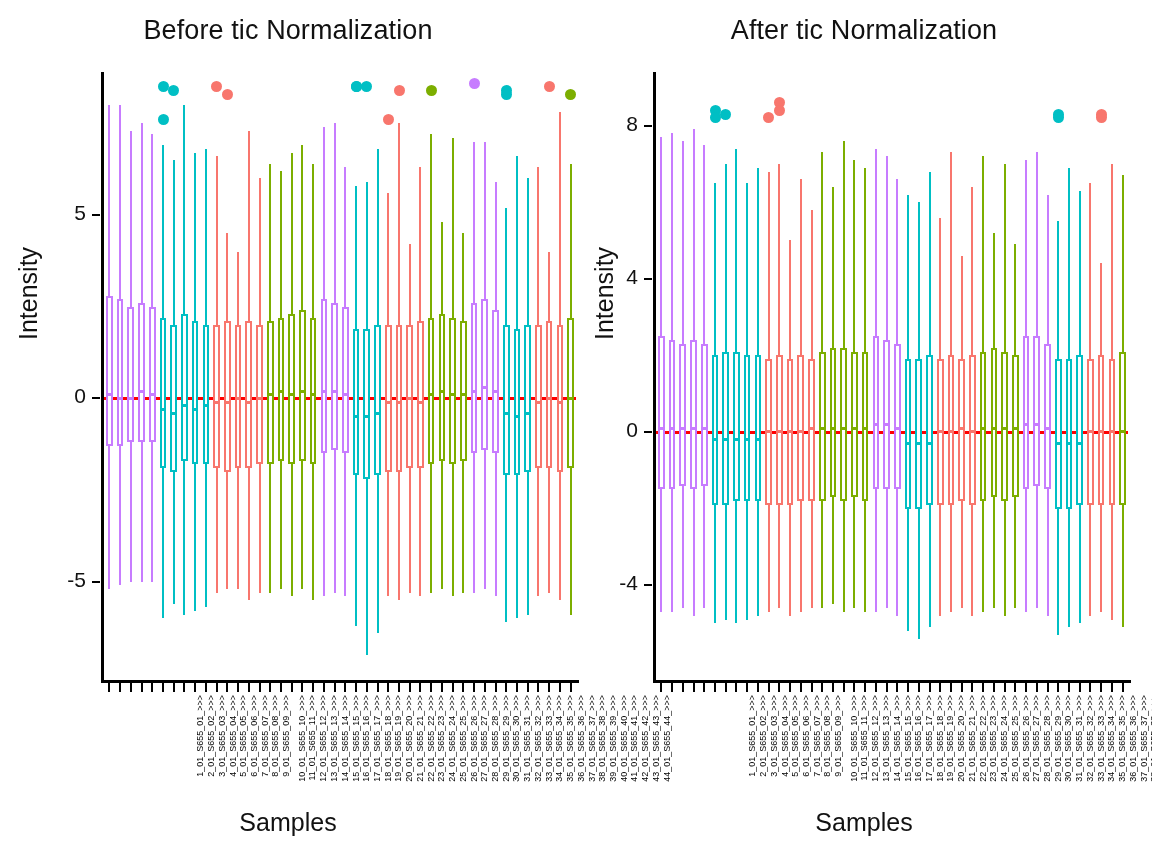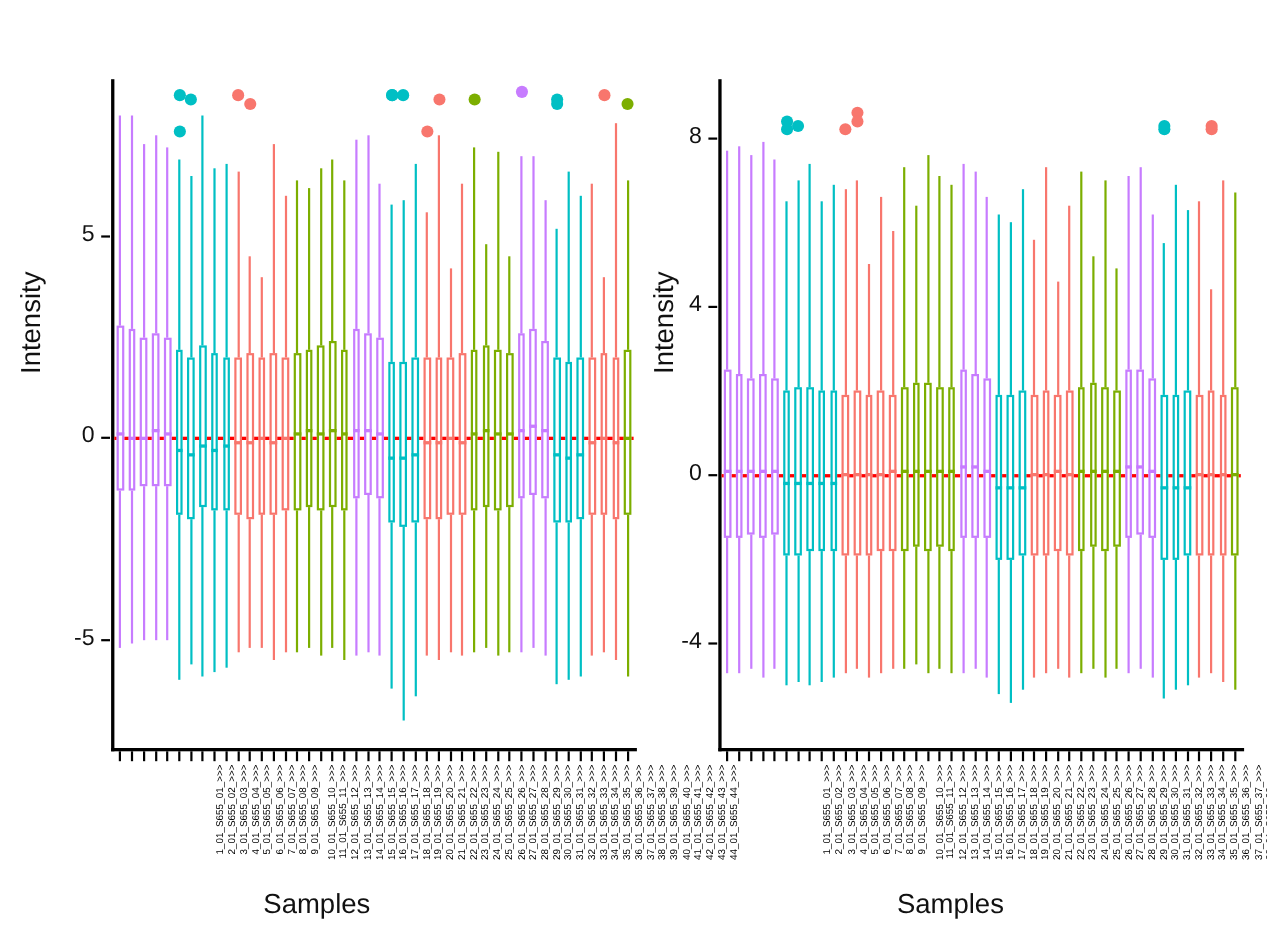--- a/index.html
+++ b/index.html
@@ -48,20 +48,21 @@
     transform:rotate(-90deg);transform-origin:right top;
     text-align:right;font-family:"Liberation Sans",sans-serif;
   }
 </style>
 </head>
 <body>
 
 <div id="root">
 
   <div class="panel panel-left">
+    <div class="chart-title">Before tic Normalization</div>
     <div class="ylabel">Intensity</div>
     <div class="plot" id="plot0" style="left: 104px; top: 72px; width: 472px; height: 605px;">
         <div class="axis-line" style="left: -3px; top: 0px; width: 3px; height: 611px;"></div>
         <div class="axis-line" style="left: -3px; top: 608px; width: 478px; height: 3px;"></div>
         <div class="ytick-mark" style="left: -12px; top: 508.667px;"></div>
         <div class="ytick-label" style="left: -72px; top: 495.667px; width: 54px;">-5</div>
         <div class="ytick-mark" style="left: -12px; top: 325.333px;"></div>
         <div class="ytick-label" style="left: -72px; top: 312.333px; width: 54px;">0</div>
         <div class="ytick-mark" style="left: -12px; top: 142px;"></div>
         <div class="ytick-label" style="left: -72px; top: 129px; width: 54px;">5</div>
@@ -388,20 +389,21 @@
           <div class="median" style="top: 324.833px; background: rgb(124, 174, 0);"></div>
         </div>
         <div class="outlier" style="left: 466.636px; top: 16.5px; background: rgb(124, 174, 0); z-index: 3;"></div>
         <div class="xtick-mark" style="left: 465.636px; top: 611px;"></div>
         <div class="xlab" style="left: 470.636px; top: 623px;">44_01_S655_44_&gt;&gt;&gt;</div>
       </div>
     <div class="xlabel">Samples</div>
   </div>
 
   <div class="panel panel-right">
+    <div class="chart-title">After tic Normalization</div>
     <div class="ylabel">Intensity</div>
     <div class="plot" id="plot1" style="left: 80px; top: 72px; width: 472px; height: 605px;">
         <div class="axis-line" style="left: -3px; top: 0px; width: 3px; height: 611px;"></div>
         <div class="axis-line" style="left: -3px; top: 608px; width: 478px; height: 3px;"></div>
         <div class="ytick-mark" style="left: -12px; top: 512.101px;"></div>
         <div class="ytick-label" style="left: -72px; top: 499.101px; width: 54px;">-4</div>
         <div class="ytick-mark" style="left: -12px; top: 358.937px;"></div>
         <div class="ytick-label" style="left: -72px; top: 345.937px; width: 54px;">0</div>
         <div class="ytick-mark" style="left: -12px; top: 205.772px;"></div>
         <div class="ytick-label" style="left: -72px; top: 192.772px; width: 54px;">4</div>

